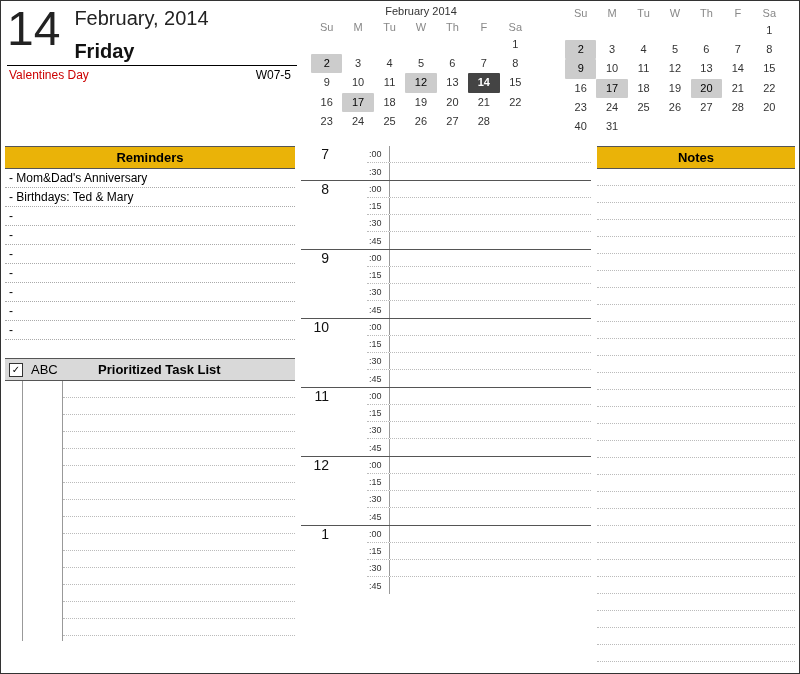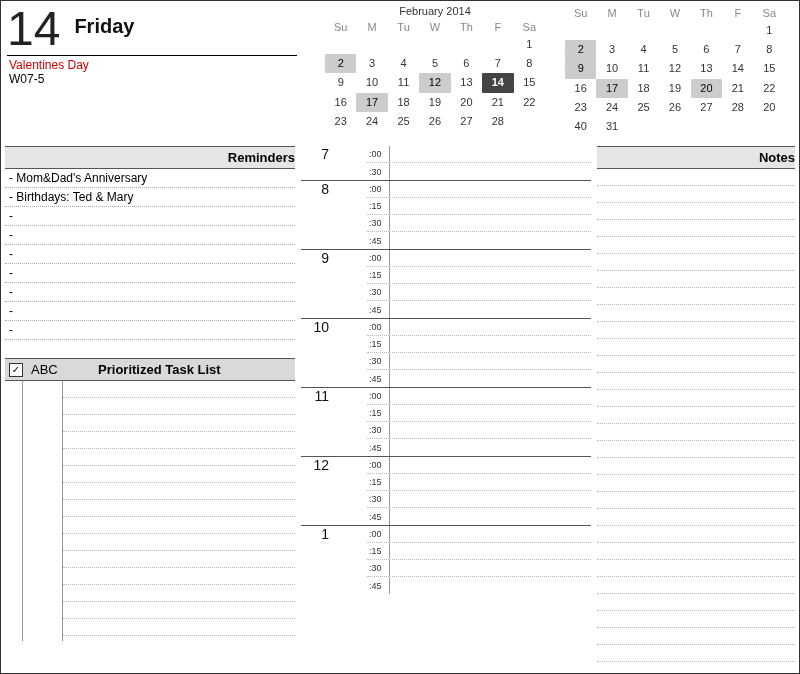--- a/index.html
+++ b/index.html
@@ -45,28 +45,27 @@
   }
   .date-rule {
     border-top: 1px solid #000;
     margin-top: 2px;
   }
   .event-row {
     display: flex;
     justify-content: space-between;
     padding: 2px 6px 0 2px;
     font-size: 12px;
-    flex-direction: column;
   }
   .event-name { color: #c00; }
   .week-code { color: #000000; }
 
   .minicals {
     display: flex;
-    gap: 20px;
+    gap: 34px;
     margin-left: auto;
     padding-right: 8px;
   }
   .minical { width: 220px; }
   .mc-title {
     text-align: center;
     font-size: 11px;
     color: #333;
     margin-bottom: 2px;
   }
@@ -102,26 +101,26 @@
   }
   .col {
     display: flex;
     flex-direction: column;
   }
   .col-left   { width: 290px; }
   .col-center { width: 290px; }
   .col-right  { flex: 1; }
 
   .sec-title {
-    background: #e5e5e5;
+    background: #eab308;
     border-top: 1px solid #555;
     border-bottom: 1px solid #555;
     font-weight: bold;
-    text-align: right;
-    padding: 3px 0;
+    text-align: center;
+    padding: 3px 12px;
     font-size: 13px;
   }
   .reminders {
     border-top: none;
   }
   .rem-line {
     border-bottom: 1px dotted #aaa;
     padding: 2px 4px;
     font-size: 12px;
     min-height: 18px;
@@ -229,20 +228,21 @@
   }
 </style>
 </head>
 <body>
 
 <div class="header">
   <div class="date-block">
     <div class="big-day">
       <div class="day-num">14</div>
       <div>
+        <div class="month-year">February, 2014</div>
         <div class="weekday">Friday</div>
       </div>
     </div>
     <div class="date-rule"></div>
     <div class="event-row">
       <span class="event-name">Valentines Day</span>
       <span class="week-code">W07-5</span>
     </div>
   </div>
 

